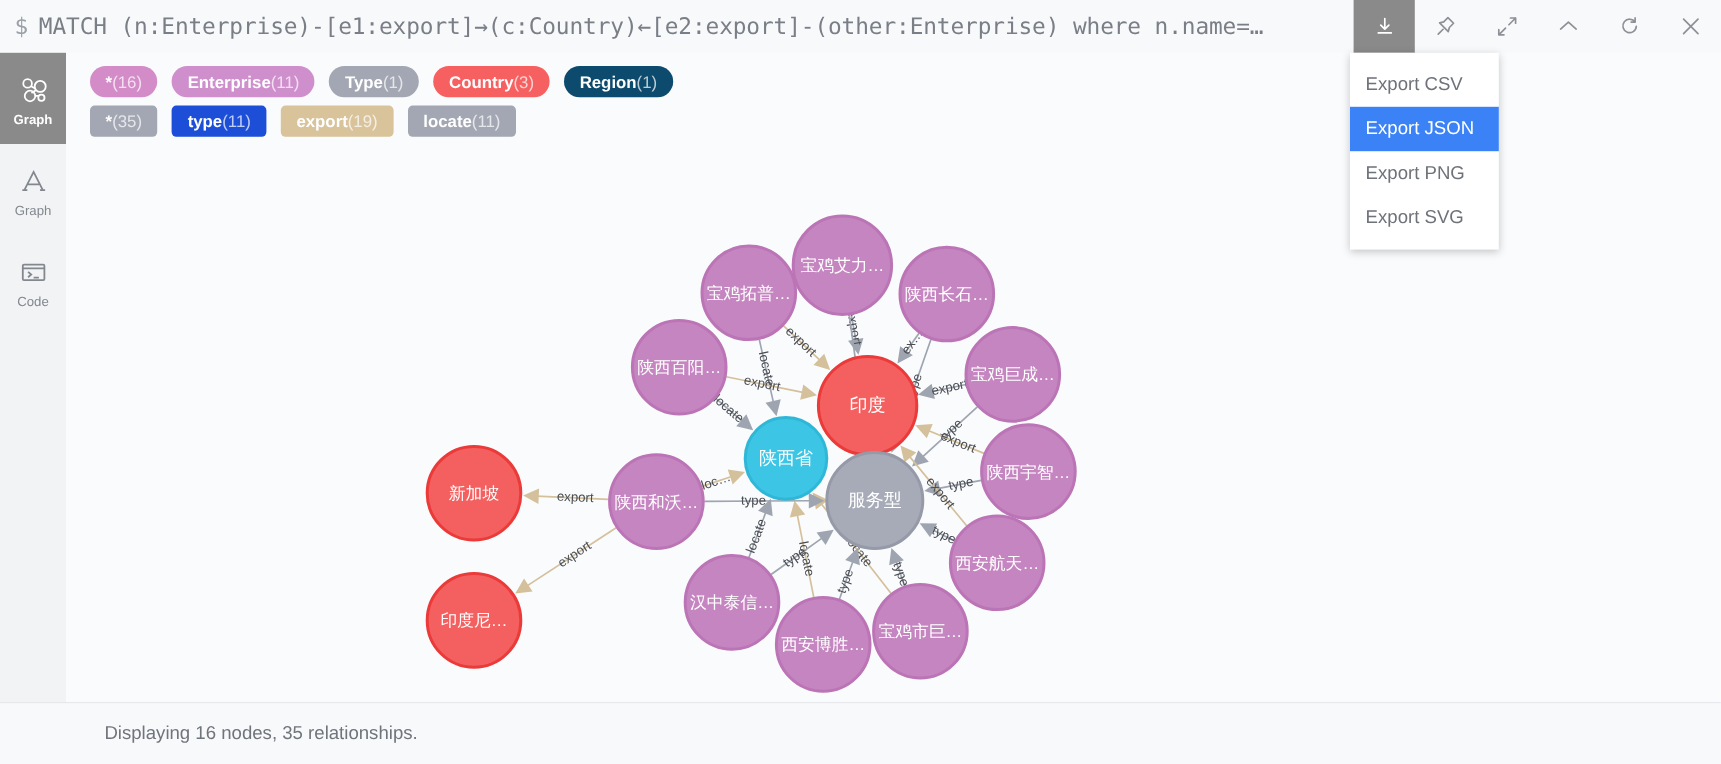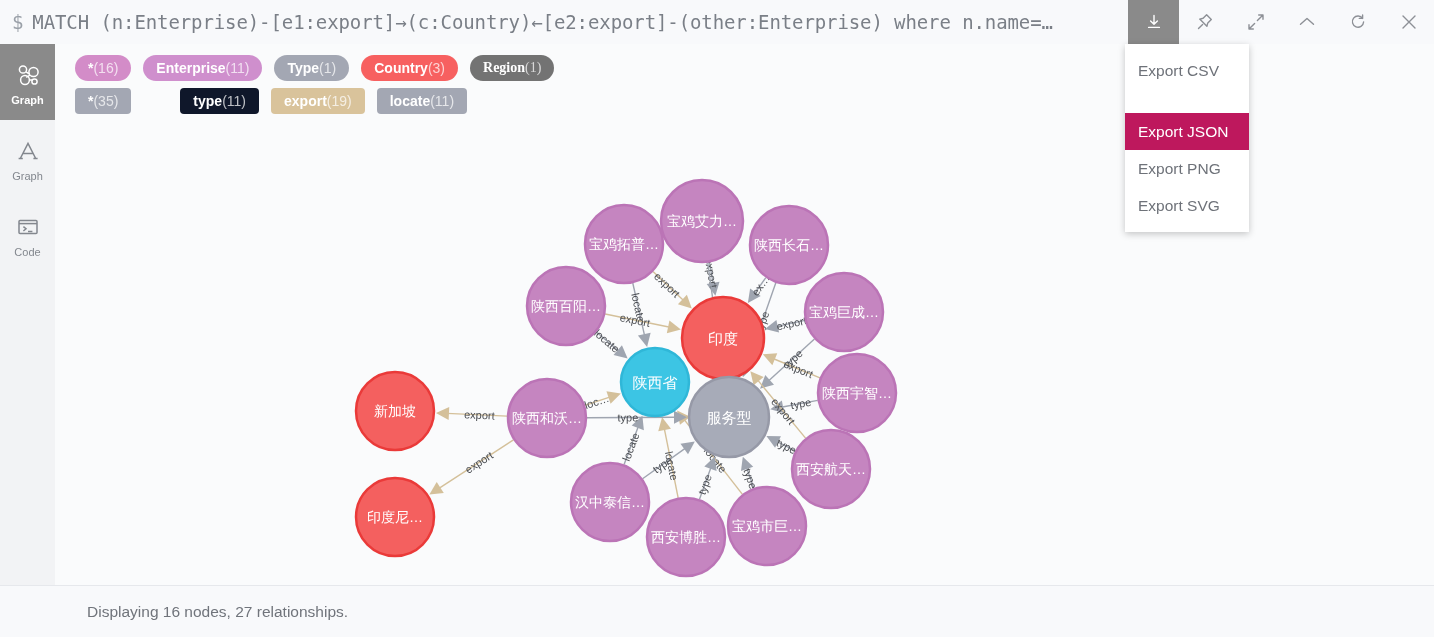--- a/index.html
+++ b/index.html
@@ -63,23 +63,22 @@
   .export-item {
     height: 37px;
     line-height: 37px;
     padding: 0 0 0 13px;
     font-size: 15.5px;
     color: #6e7279;
     cursor: pointer;
     white-space: nowrap;
   }
   .export-item.selected {
-    background: #be185d;
+    background: #3b82f6;
     color: #ffffff;
-    margin-top: 24px;
   }
 
   
   .sidebar {
     position: absolute; left: 0; top: 44px;
     width: 55px; height: 541px;
     background: #f2f3f5;
     padding-top: 0;
   }
   .side-item {
@@ -380,34 +379,34 @@
         </g>
       </svg>
   </div>
 
   <div class="chips">
     <div class="chip-row labels" id="chip-row-labels">
         <div class="chip" style="background: rgb(211, 140, 200);"><span class="cname">*</span><span class="ccount">(16)</span></div>
         <div class="chip" style="background: rgb(207, 143, 205);"><span class="cname">Enterprise</span><span class="ccount">(11)</span></div>
         <div class="chip" style="background: rgb(163, 167, 179);"><span class="cname">Type</span><span class="ccount">(1)</span></div>
         <div class="chip" style="background: rgb(247, 96, 96);"><span class="cname">Country</span><span class="ccount">(3)</span></div>
-        <div class="chip" style="background: #737373; font-family: Liberation Serif, serif;"><span class="cname">Region</span><span class="ccount">(1)</span></div>
+        <div class="chip" style="background: #0c4a6e;"><span class="cname">Region</span><span class="ccount">(1)</span></div>
       </div>
     <div class="chip-row rels" id="chip-row-rels">
         <div class="chip" style="background: rgb(163, 167, 179);"><span class="cname">*</span><span class="ccount">(35)</span></div>
-        <div class="chip" style="background: #0f172a; margin-left: 37px;"><span class="cname">type</span><span class="ccount">(11)</span></div>
+        <div class="chip" style="background: #1d4ed8;"><span class="cname">type</span><span class="ccount">(11)</span></div>
         <div class="chip" style="background: rgb(217, 195, 155);"><span class="cname">export</span><span class="ccount">(19)</span></div>
         <div class="chip" style="background: rgb(163, 167, 179);"><span class="cname">locate</span><span class="ccount">(11)</span></div>
       </div>
   </div>
 
   <div class="export-menu" id="export-menu">
       <div class="export-item">Export CSV</div>
       <div class="export-item selected">Export JSON</div>
       <div class="export-item">Export PNG</div>
       <div class="export-item">Export SVG</div>
     </div>
 
   <div class="statusbar">
-    <div class="status-text">Displaying 16 nodes, 27 relationships.</div>
+    <div class="status-text">Displaying 16 nodes, 35 relationships.</div>
   </div>
 
 </div>
 
 </body></html>

